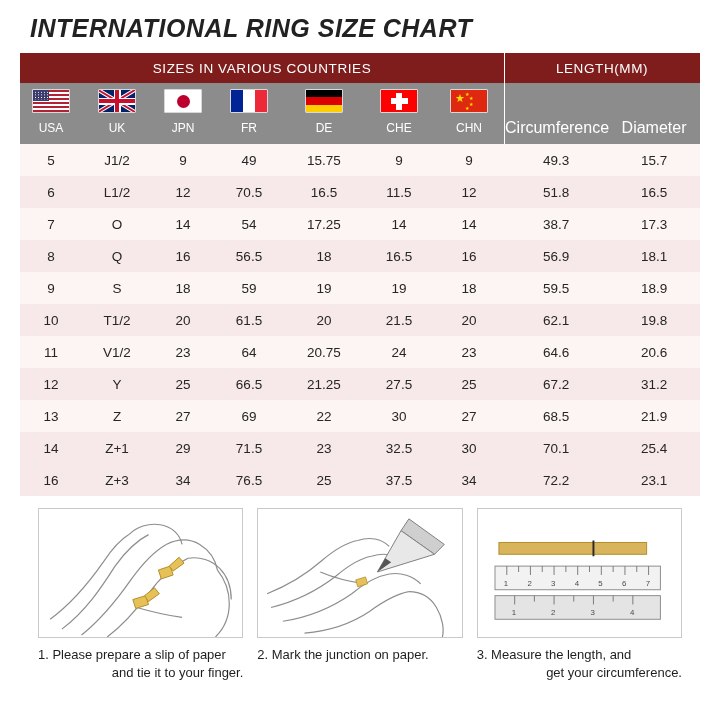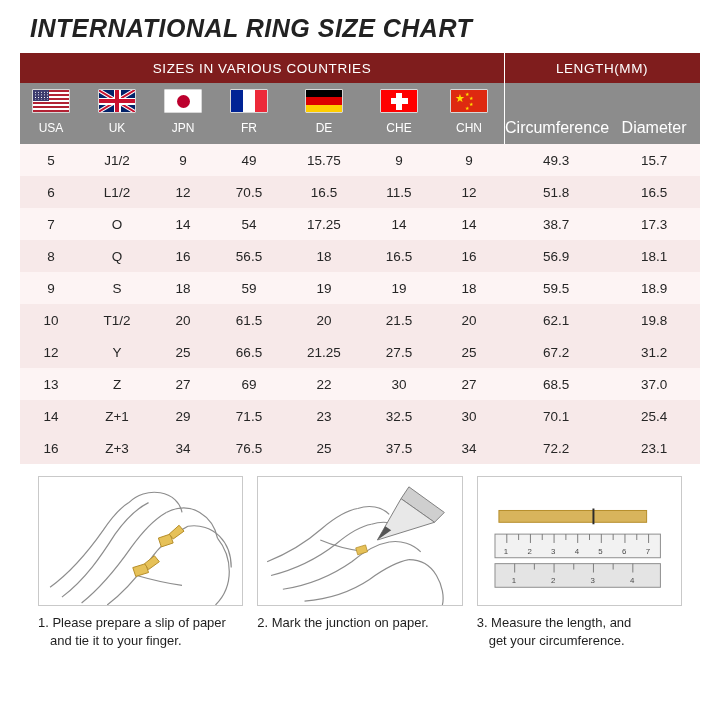--- a/index.html
+++ b/index.html
@@ -212,21 +212,21 @@
     box-sizing: border-box;
     overflow: hidden;
     position: relative;
   }
   .panel-caption {
     font-size: 13px;
     line-height: 18px;
     color: #1f1f1f;
     padding-top: 8px;
   }
-  .panel-caption .l2 { display: block; padding-left: 12px; }
+  .panel-caption .l2 { display: block; padding-left: 12px; text-align: right; }
   svg { display: block; }
 </style>
 </head>
 <body>
 
 <div id="page">
 
   <div class="title">INTERNATIONAL RING SIZE CHART</div>
 
   <table class="chart">
@@ -358,41 +358,52 @@
         <td>10</td>
         <td>T1/2</td>
         <td>20</td>
         <td>61.5</td>
         <td>20</td>
         <td>21.5</td>
         <td>20</td>
         <td>62.1</td>
         <td>19.8</td>
       </tr>
+      <tr class="odd">
+        <td>11</td>
+        <td>V1/2</td>
+        <td>23</td>
+        <td>64</td>
+        <td>20.75</td>
+        <td>24</td>
+        <td>23</td>
+        <td>64.6</td>
+        <td>20.6</td>
+      </tr>
       <tr class="even">
         <td>12</td>
         <td>Y</td>
         <td>25</td>
         <td>66.5</td>
         <td>21.25</td>
         <td>27.5</td>
         <td>25</td>
         <td>67.2</td>
         <td>31.2</td>
       </tr>
       <tr class="odd">
         <td>13</td>
         <td>Z</td>
         <td>27</td>
         <td>69</td>
         <td>22</td>
         <td>30</td>
         <td>27</td>
         <td>68.5</td>
-        <td>37.0</td>
+        <td>21.9</td>
       </tr>
       <tr class="even">
         <td>14</td>
         <td>Z+1</td>
         <td>29</td>
         <td>71.5</td>
         <td>23</td>
         <td>32.5</td>
         <td>30</td>
         <td>70.1</td>

